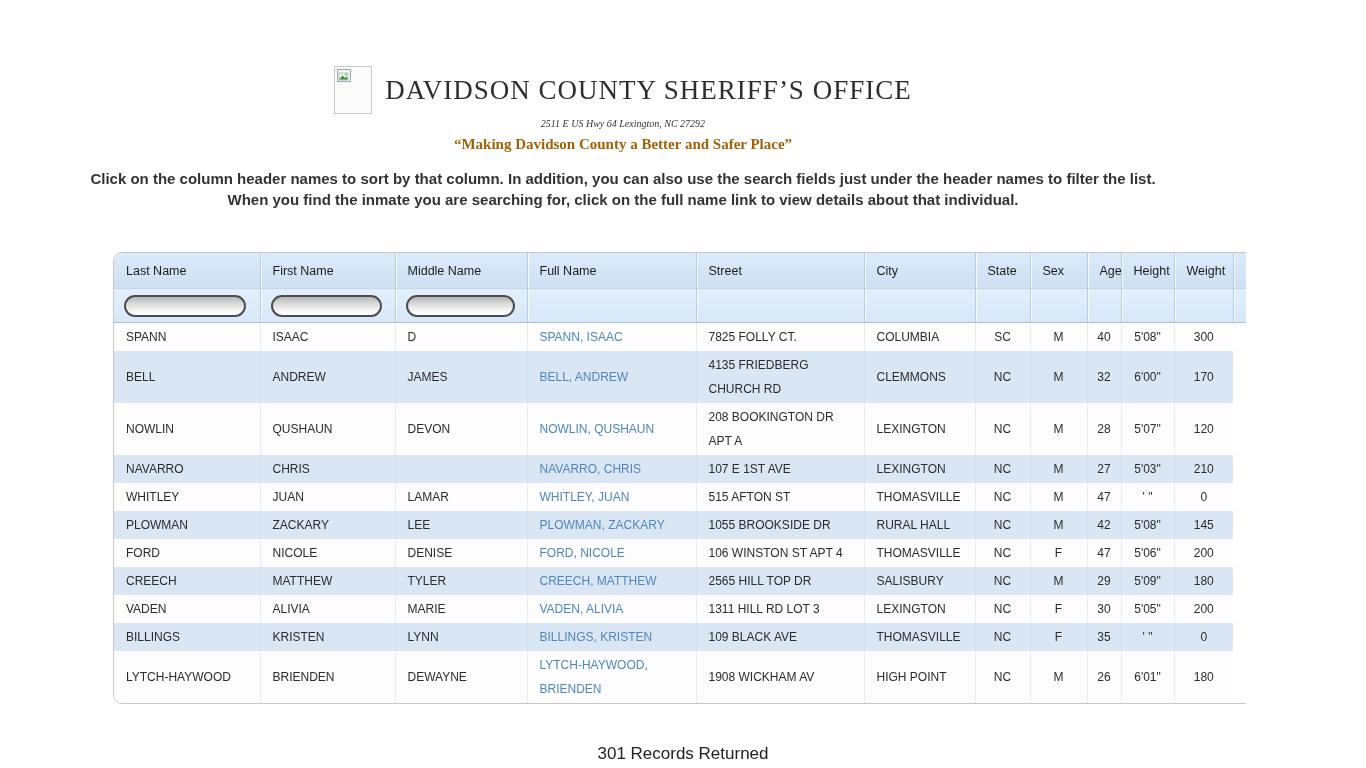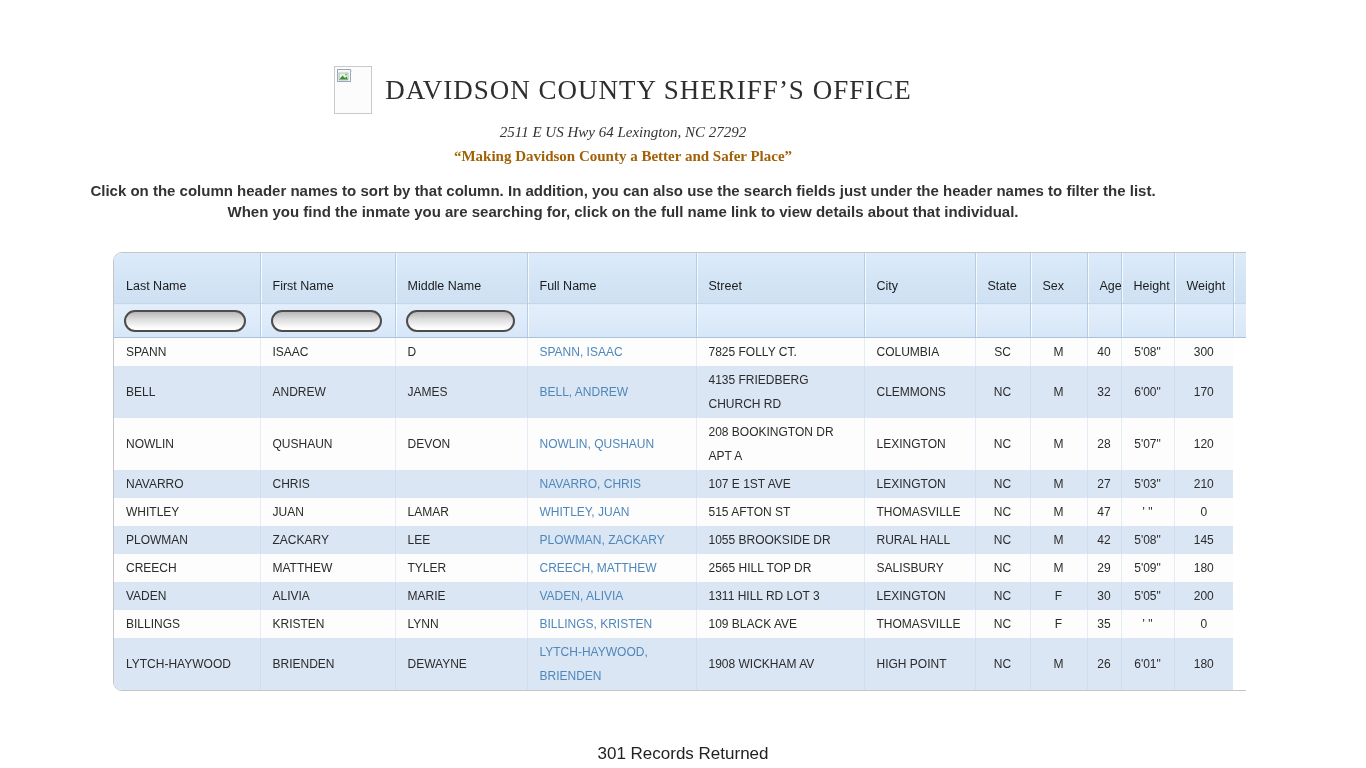--- a/index.html
+++ b/index.html
@@ -7,37 +7,37 @@
         font-family:"Liberation Sans",sans-serif;}
 
   
   .masthead{padding-top:66px;text-align:center;}
   .title-row{display:flex;align-items:center;justify-content:center;gap:13px;}
   .broken-img{width:36px;height:46px;border:1px solid #c9c9c9;background:#fcfcfc;
               position:relative;flex:0 0 auto;}
   .broken-img svg{position:absolute;top:2px;left:2px;}
   .page-title{margin:0;font-family:"Liberation Serif",serif;font-weight:400;
               font-size:27px;letter-spacing:1px;color:#2e2e2e;}
-  .address{margin-top:10px;font-family:"Liberation Serif",serif;font-style:italic;
-           font-size:15px;color:#333;}
+  .address{margin-top:4px;font-family:"Liberation Serif",serif;font-style:italic;
+           font-size:10px;color:#333;}
   .tagline{margin-top:7px;font-family:"Liberation Serif",serif;
            font-weight:bold;font-size:15px;color:#a16207;}
   .instructions{width:1085px;margin:15px auto 0;text-align:center;font-size:15px;
                 font-weight:bold;color:#333;line-height:21px;}
 
   
   .table-wrap{position:absolute;left:113px;top:252px;width:1140px;
               border:1px solid #c6c6c6;border-radius:9px;overflow:hidden;background:#fff;}
   table{border-collapse:collapse;width:1140px;table-layout:fixed;}
   col.c0{width:146px}col.c1{width:135px}col.c2{width:132px}col.c3{width:169px}
   col.c4{width:168px}col.c5{width:111px}col.c6{width:55px}col.c7{width:57px}
   col.c8{width:34px}col.c9{width:53px}col.c10{width:59px}col.c11{width:21px}
 
   thead tr.hdr th{height:35px;background:linear-gradient(180deg,#dcebfa 0%,#d3e4f5 55%,#cfe0f2 100%);
-      font-size:12.5px;font-weight:400;color:#1c1c1c;text-align:left;padding:15px 0 0 12px;
+      font-size:12.5px;font-weight:400;color:#1c1c1c;text-align:left;padding:0 0 0 12px;
       border-left:1px solid #b6cde3;box-shadow:inset 1px 0 0 rgba(255,255,255,.75);cursor:pointer;}
   thead tr.hdr th:first-child{border-left:none;box-shadow:none;}
   thead tr.hdr th.filler{padding:0;cursor:default;}
   thead tr.flt td{height:33px;background:linear-gradient(180deg,#e3eefb 0%,#d7e7f8 100%);
       border-left:1px solid #b6cde3;box-shadow:inset 1px 0 0 rgba(255,255,255,.75);
       border-top:1px solid #c4d8ec;border-bottom:1px solid #aac3da;padding:0;}
   thead tr.flt td:first-child{border-left:none;box-shadow:inset 0 0 0 rgba(0,0,0,0);}
   .filter-input{display:block;height:22px;margin-left:10px;border:2px solid #4d4d4d;
       border-radius:11px;outline:none;box-sizing:border-box;padding:0 8px;font-size:12px;
       background:linear-gradient(180deg,#b7b7b7 0%,#dcdcdc 40%,#fbfbfb 85%,#ffffff 100%);}
@@ -210,20 +210,34 @@
             <td>1055 BROOKSIDE DR</td>
             <td>RURAL HALL</td>
             <td class="center">NC</td>
             <td class="center">M</td>
             <td class="center">42</td>
             <td class="center">5'08"</td>
             <td class="center">145</td>
             <td class="filler"></td>
           </tr>
           <tr>
+            <td>FORD</td>
+            <td>NICOLE</td>
+            <td>DENISE</td>
+            <td><a href="#" class="link">FORD, NICOLE</a></td>
+            <td>106 WINSTON ST APT 4</td>
+            <td>THOMASVILLE</td>
+            <td class="center">NC</td>
+            <td class="center">F</td>
+            <td class="center">47</td>
+            <td class="center">5'06"</td>
+            <td class="center">200</td>
+            <td class="filler"></td>
+          </tr>
+          <tr>
             <td>CREECH</td>
             <td>MATTHEW</td>
             <td>TYLER</td>
             <td><a href="#" class="link">CREECH, MATTHEW</a></td>
             <td>2565 HILL TOP DR</td>
             <td>SALISBURY</td>
             <td class="center">NC</td>
             <td class="center">M</td>
             <td class="center">29</td>
             <td class="center">5'09"</td>

